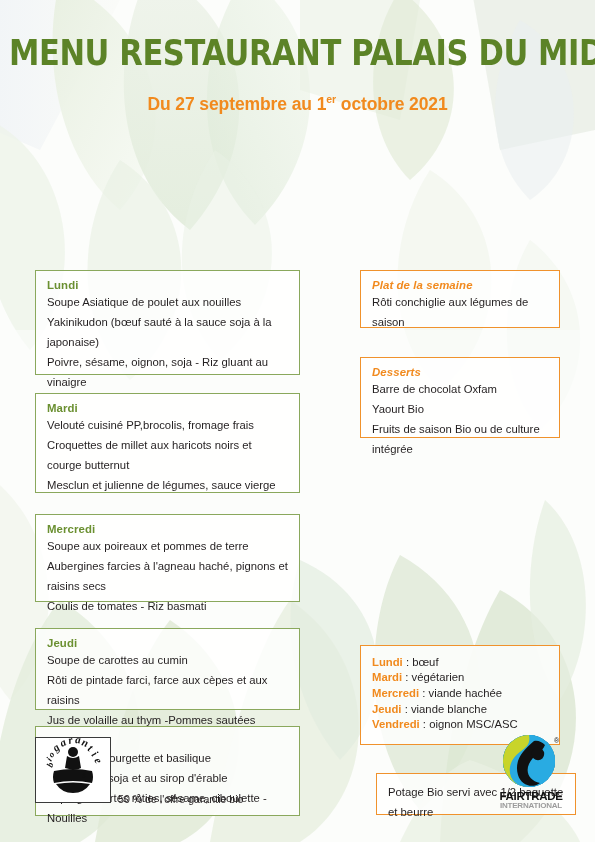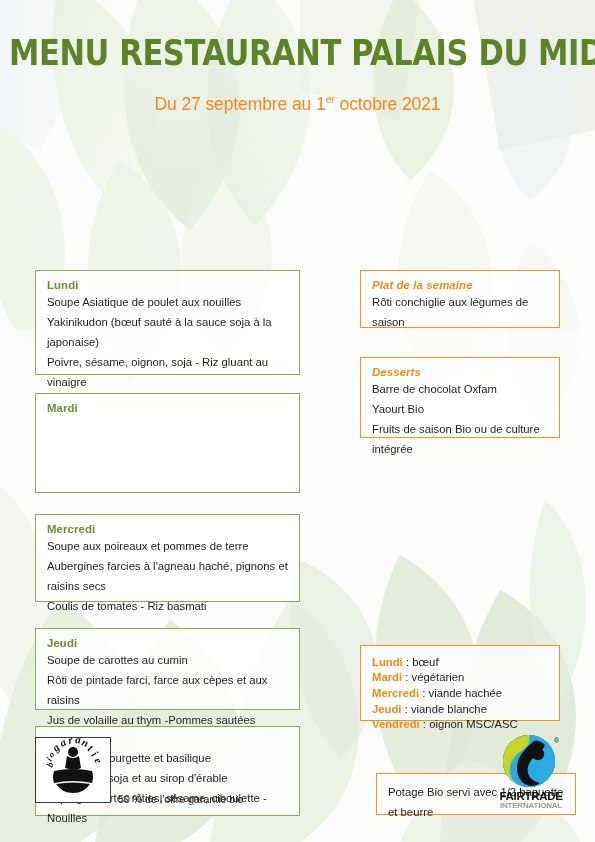--- a/index.html
+++ b/index.html
@@ -19,21 +19,21 @@
     font-family:"Liberation Sans Narrow","DejaVu Sans Condensed","Liberation Sans",sans-serif;
     font-weight:bold;
     font-size:35px;
     letter-spacing:-0.4px;
     color:#5c8327;
     transform:scaleX(0.97);
     white-space:nowrap;
   }
   .subtitle{
     margin:0;padding-top:20px;
-    font-size:17.5px;font-weight:normal;
+    font-size:17.5px;font-weight:bold;
     color:#f18a1e;
     letter-spacing:-0.1px;
   }
   .subtitle sup{font-size:10.5px;vertical-align:super;}
   
   .sheet{position:relative;z-index:2;}
   .card{
     position:absolute;
     background:rgba(255,255,255,0.80);
     box-sizing:border-box;
@@ -131,20 +131,23 @@
 
   <div class="card green" style="left:35px;top:155px;width:265px;height:105px;">
     <h3>Lundi</h3>
     <p>Soupe Asiatique de poulet aux nouilles
 Yakinikudon (bœuf sauté à la sauce soja à la japonaise)
 Poivre, sésame, oignon, soja - Riz gluant au vinaigre</p>
   </div>
 
   <div class="card green" style="left:35px;top:278px;width:265px;height:100px;">
     <h3>Mardi</h3>
+    <p>Velouté cuisiné PP,brocolis, fromage frais
+Croquettes de millet aux haricots noirs et courge butternut
+Mesclun et julienne de légumes, sauce vierge</p>
   </div>
 
   <div class="card green" style="left:35px;top:399px;width:265px;height:88px;">
     <h3>Mercredi</h3>
     <p>Soupe aux poireaux et  pommes de terre
 Aubergines farcies à l'agneau haché, pignons et raisins secs
 Coulis de tomates - Riz basmati</p>
   </div>
 
   <div class="card green" style="left:35px;top:513px;width:265px;height:82px;">
@@ -166,21 +169,21 @@
     <p>Rôti conchiglie aux légumes de saison</p>
   </div>
 
   <div class="card orange" style="left:360px;top:242px;width:200px;height:81px;">
     <h3>Desserts</h3>
     <p>Barre de chocolat Oxfam
 Yaourt Bio
 Fruits de saison Bio ou de culture intégrée</p>
   </div>
 
-  <div class="card orange" style="left:360px;top:530px;width:200px;height:76px;padding-top:9px;">
+  <div class="card orange" style="left:360px;top:530px;width:200px;height:100px;padding-top:9px;">
     <div class="legend-line"><b>Lundi</b><span> : bœuf</span></div>
     <div class="legend-line"><b>Mardi</b><span> : végétarien</span></div>
     <div class="legend-line"><b>Mercredi</b><span> : viande hachée</span></div>
     <div class="legend-line"><b>Jeudi</b><span> : viande blanche</span></div>
     <div class="legend-line"><b>Vendredi</b><span> : oignon MSC/ASC</span></div>
   </div>
 
   <div class="card orange" style="left:376px;top:658px;width:200px;height:42px;padding-top:8px;">
     <p>Potage Bio servi avec 1/2 baguette et beurre</p>
   </div>

